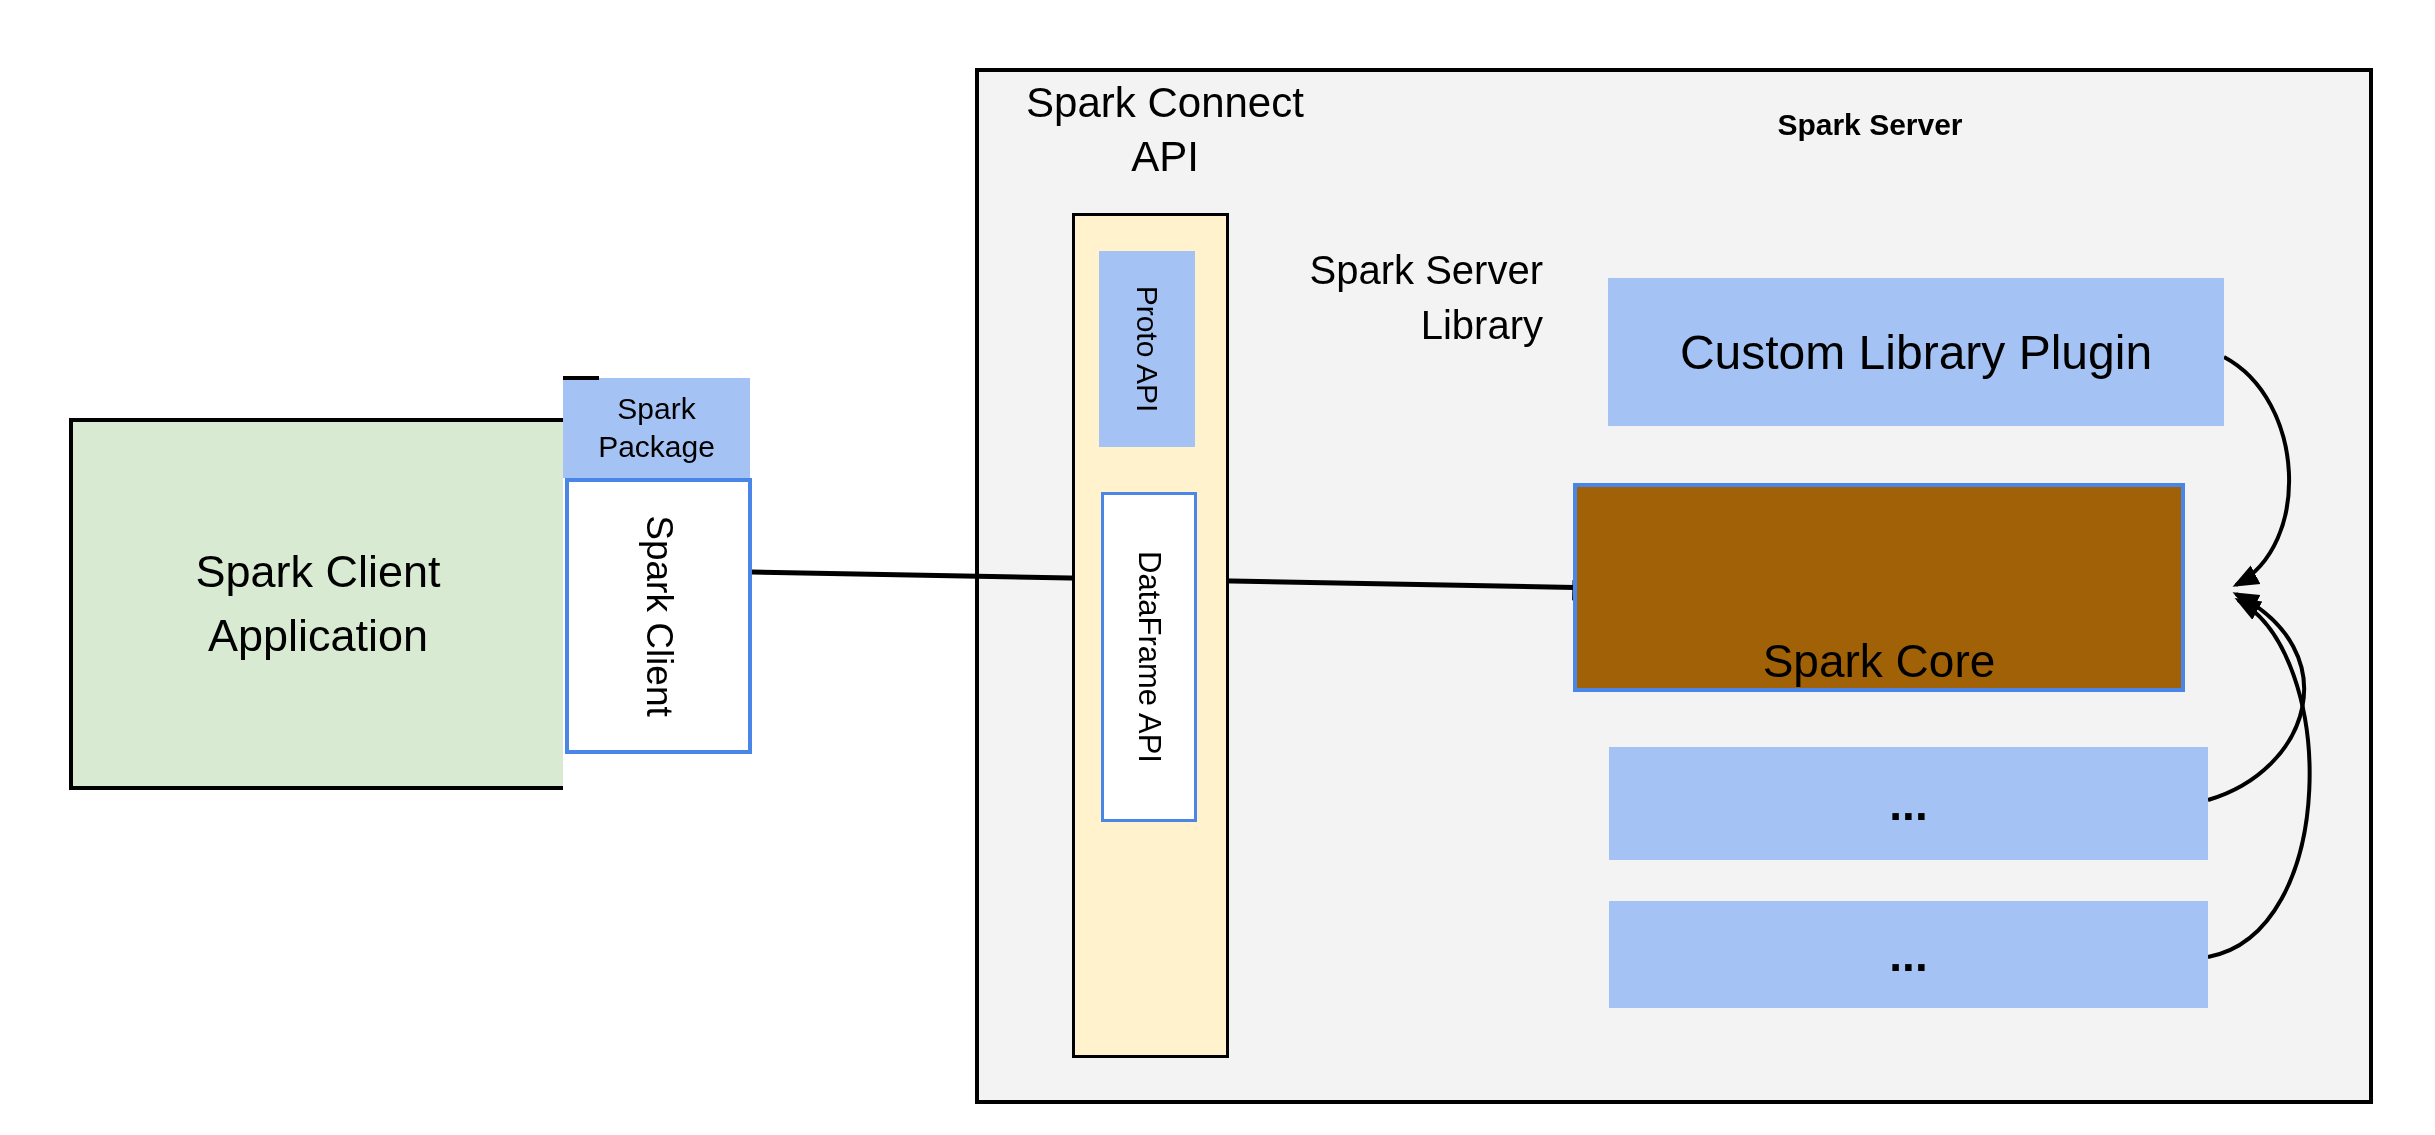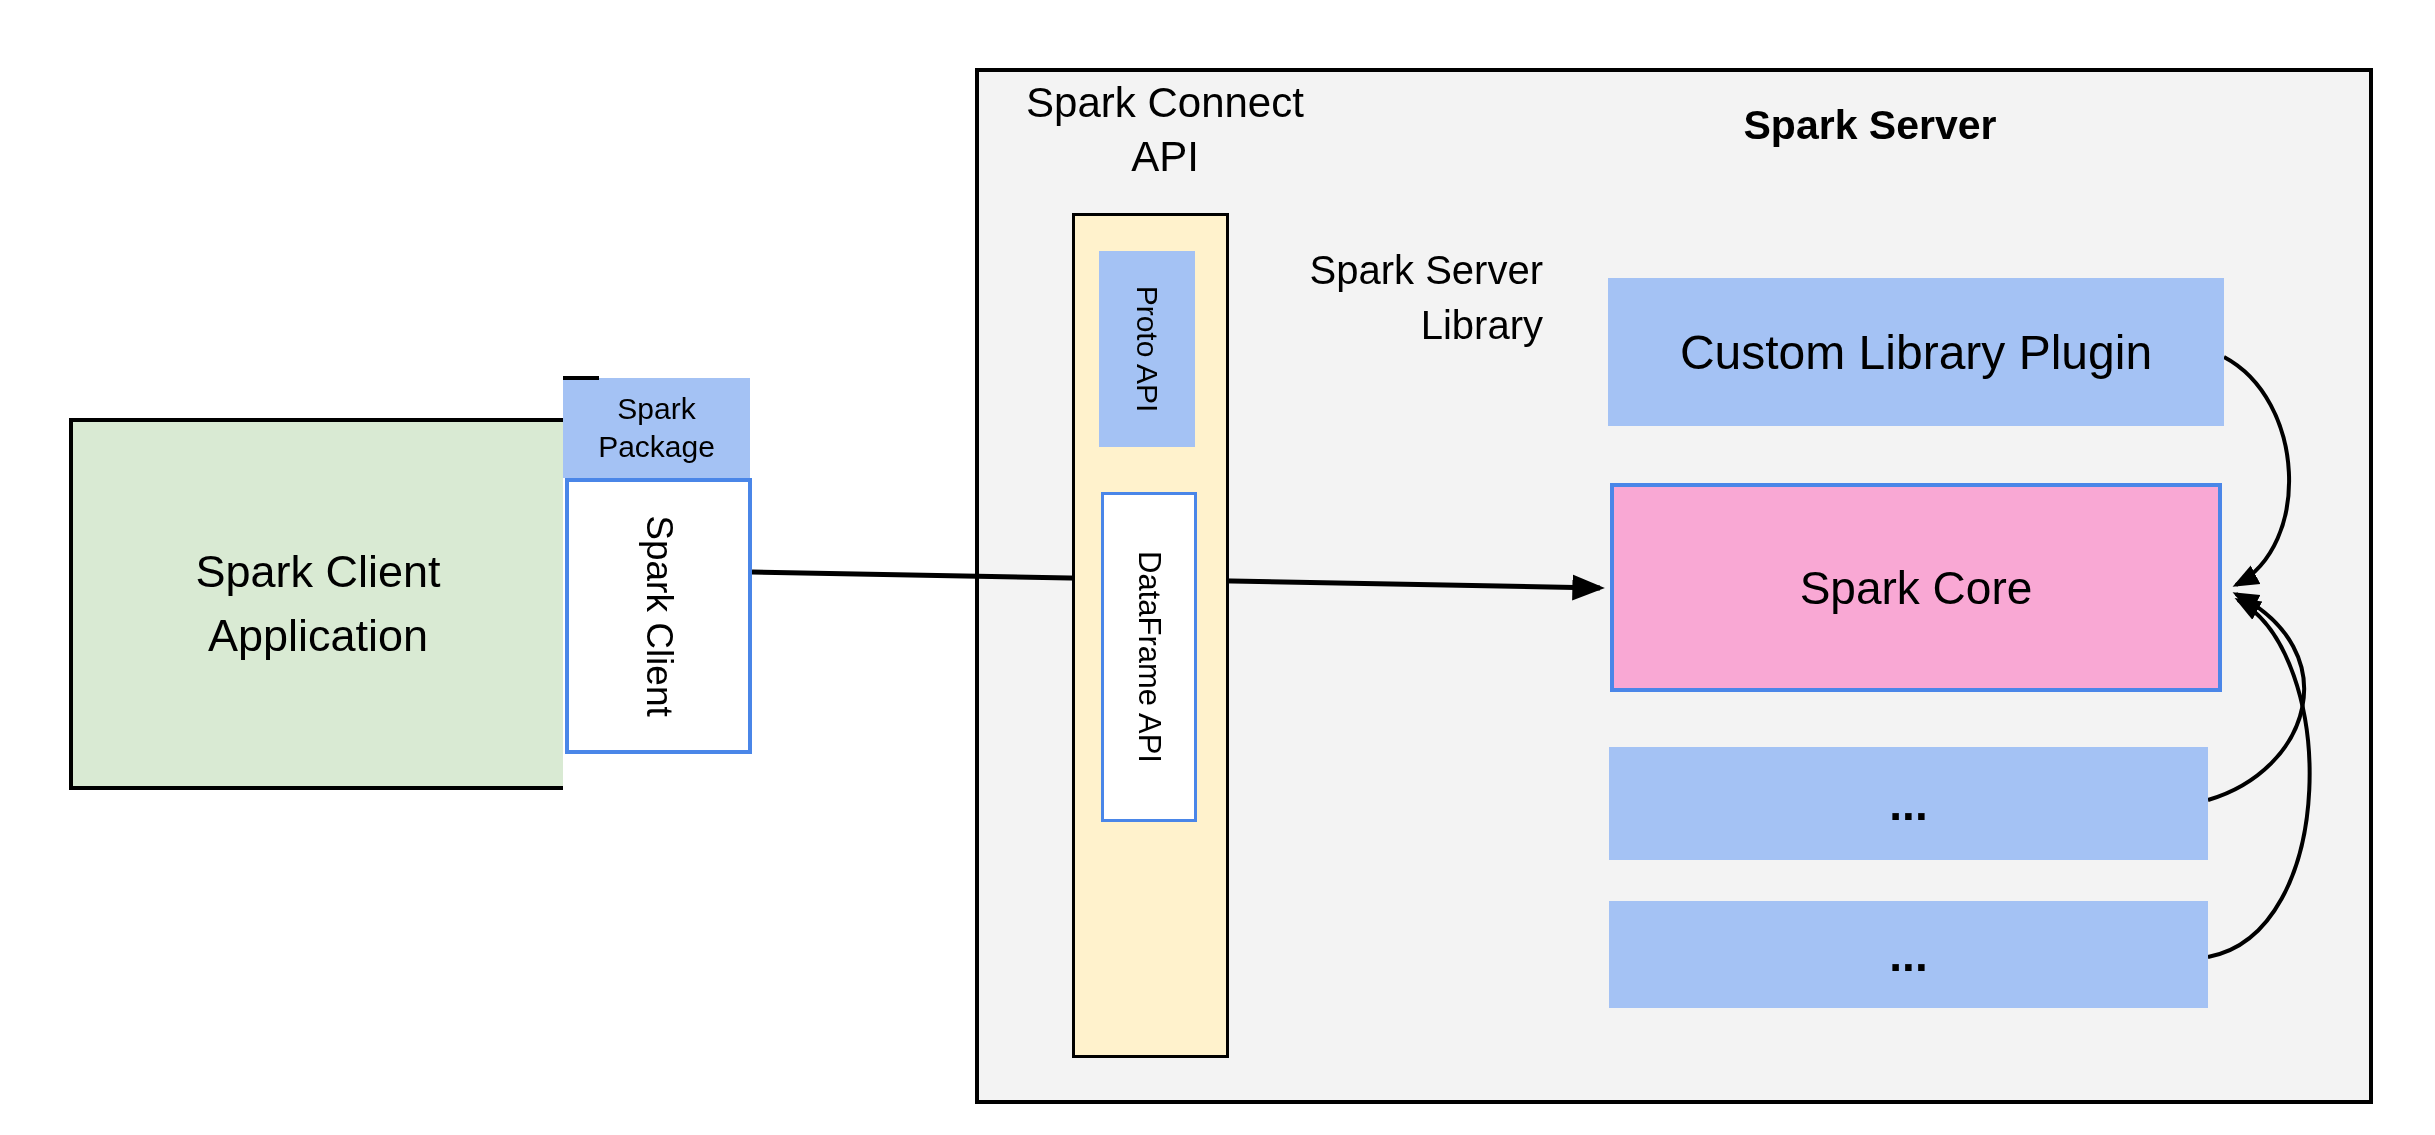--- a/index.html
+++ b/index.html
@@ -20,21 +20,21 @@
     background:#f3f3f3;border:4px solid #000;
   }
 
   
   #connect-api-title{
     left:1000px;top:76px;width:330px;
     font-size:42px;line-height:54px;text-align:center;
   }
   #server-title{
     left:1640px;top:100px;width:460px;
-    font-size:41px;line-height:50px;font-weight:bold;text-align:center;
+    font-size:30px;line-height:50px;font-weight:bold;text-align:center;
   }
   #server-library-label{
     left:1253px;top:243px;width:290px;
     font-size:40px;line-height:55px;text-align:right;
   }
 
   
   #client-app-box{
     left:69px;top:378px;width:494px;height:372px;
     background:#d9ead3;border:4px solid #000;border-right:none;
@@ -66,22 +66,22 @@
     background:#ffffff;border:3px solid #4a86e8;font-size:31px;
   }
   .vtext{transform:rotate(90deg);white-space:nowrap;}
 
   
   #custom-plugin-box{
     left:1608px;top:278px;width:616px;height:148px;
     background:#a4c2f4;font-size:48px;
   }
   #spark-core-box{
-    left:1610px;top:483px;width:612px;height:209px;
-    background:#f9a8d4;border:4px solid #4a86e8;font-size:46px;
+    left:1573px;top:483px;width:612px;height:209px;
+    background:#a16207;border:4px solid #4a86e8;font-size:46px;align-items:flex-end;
   }
   #placeholder-box-1{
     left:1609px;top:747px;width:599px;height:113px;
     background:#a4c2f4;font-size:46px;font-weight:bold;
   }
   #placeholder-box-2{
     left:1609px;top:901px;width:599px;height:107px;
     background:#a4c2f4;font-size:46px;font-weight:bold;
   }
 

